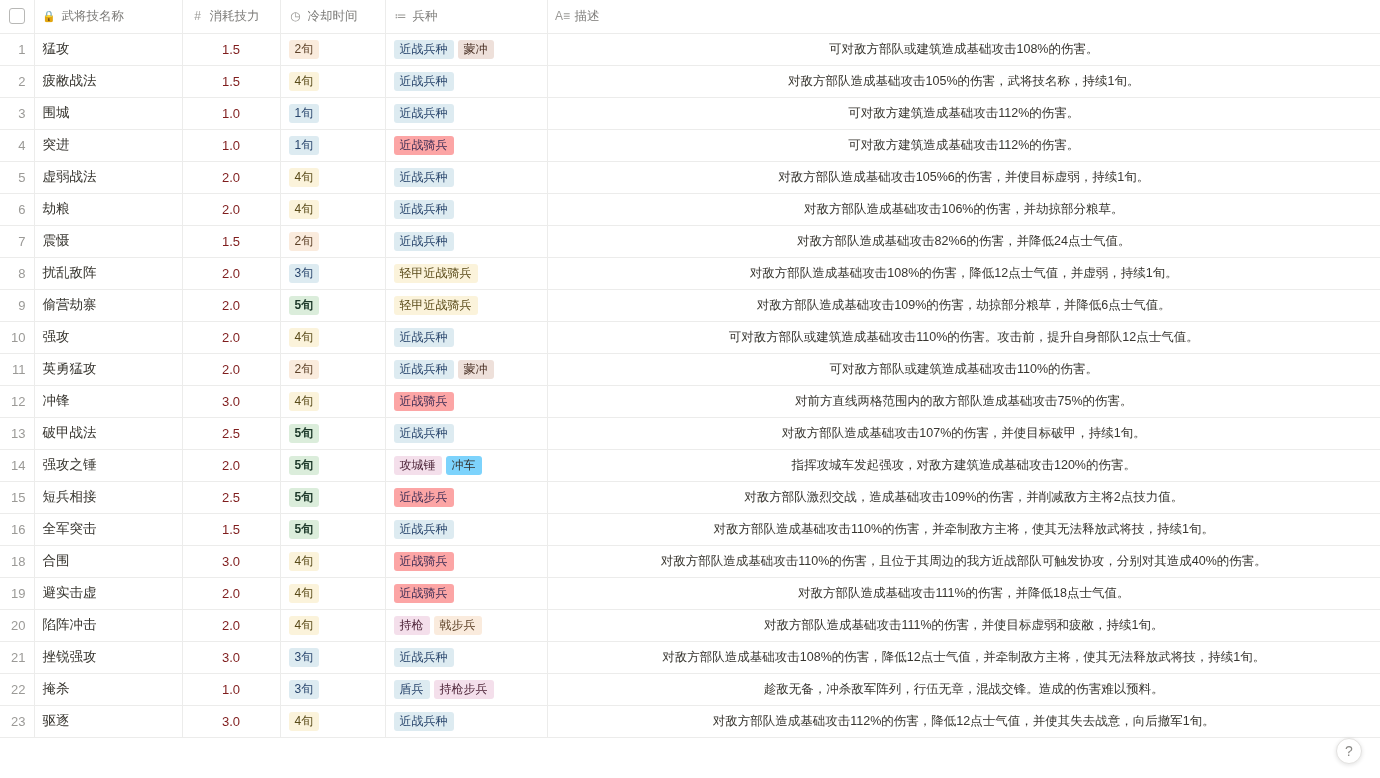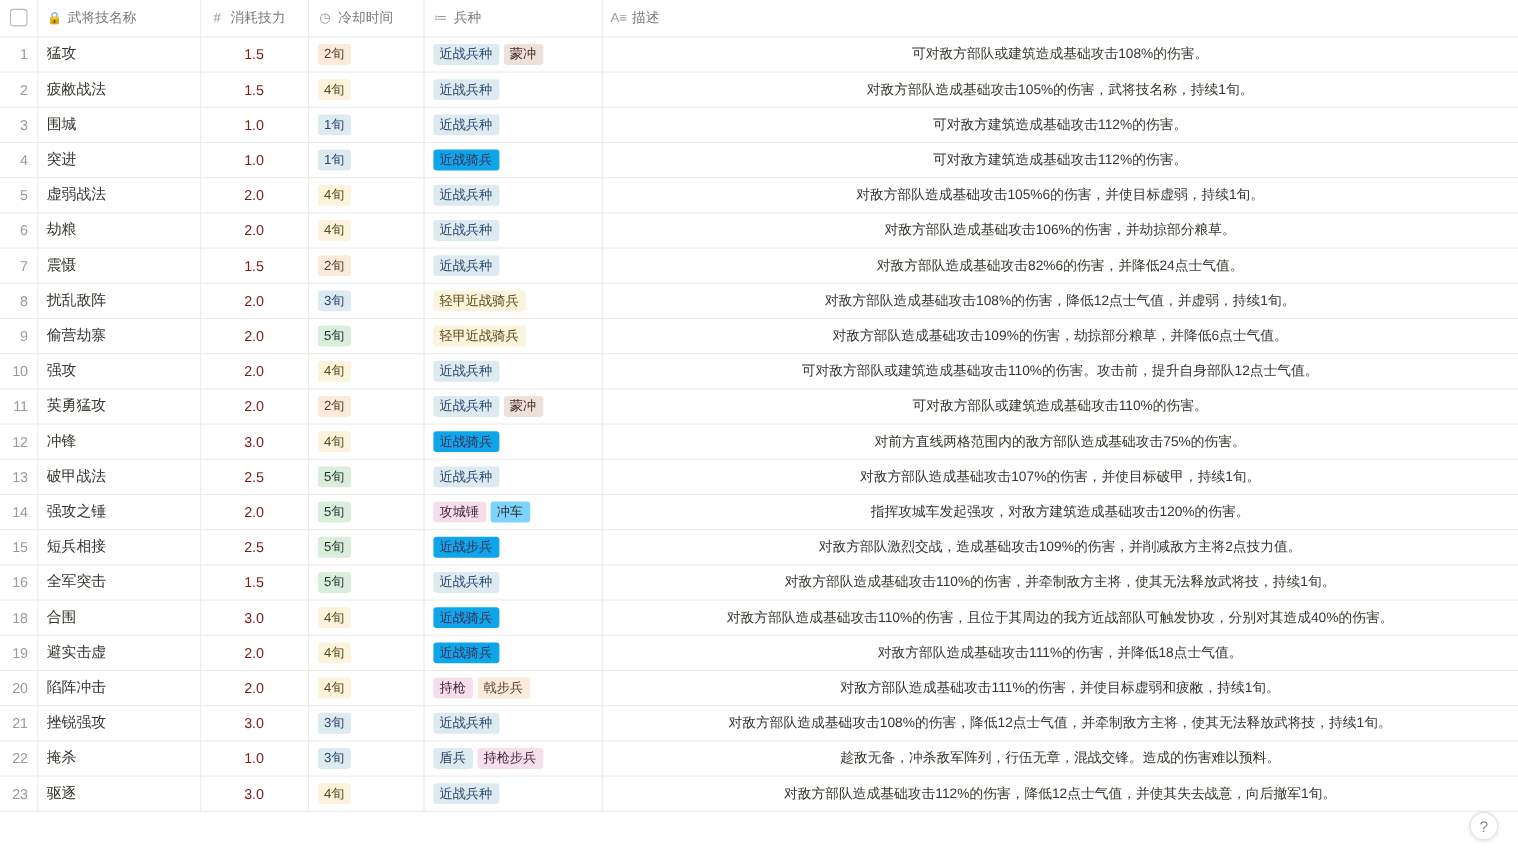--- a/index.html
+++ b/index.html
@@ -107,22 +107,22 @@
     display: inline-block;
     border-radius: 3px;
     padding: 2px 6px;
     font-size: 12px;
     line-height: 15px;
     margin-right: 4px;
     white-space: nowrap;
   }
   .pill.orange { background: #faebdd; color: #5c4027; }
   .pill.blue   { background: #ddebf1; color: #28456c; text-align: right; }
-  .pill.green  { background: #dbeddb; color: #1c3829; }
-  .pill.purple { background: #0ea5e9; color: #3e2e55; }
+  .pill.green  { background: #dbeddb; color: #1c3829; font-weight: bold; }
+  .pill.purple { background: #fca5a5; color: #3e2e55; }
   .pill.yellow { background: #fbf3db; color: #594a18; }
   .pill.pink   { background: #f4dfeb; color: #4c2337; }
   .pill.gray   { background: #7dd3fc; color: #32302c; }
   .pill.brown  { background: #eee0da; color: #442a1e; }
 
   .help-btn {
     position: absolute;
     right: 18px;
     bottom: 14px;
     width: 26px; height: 26px;

